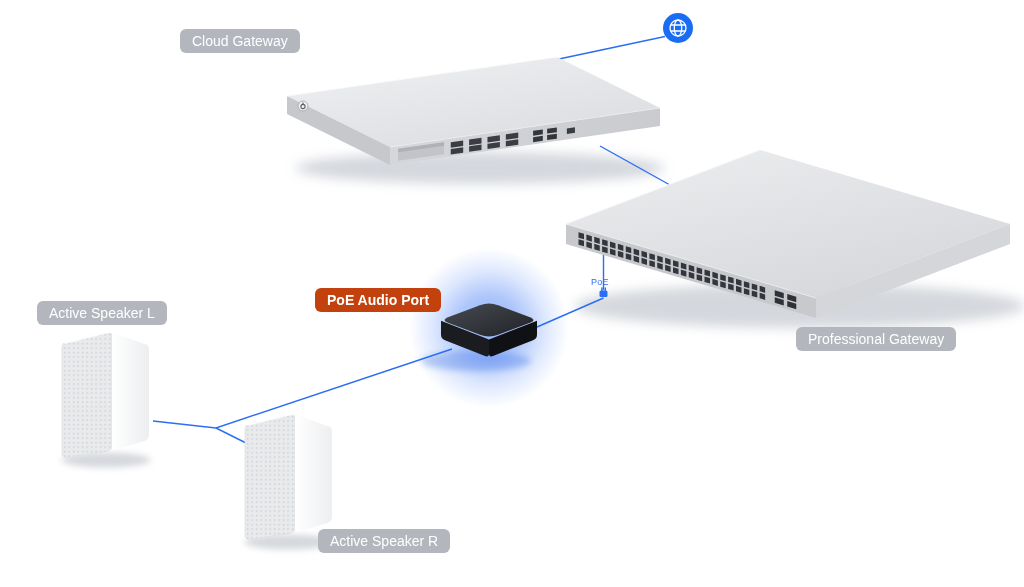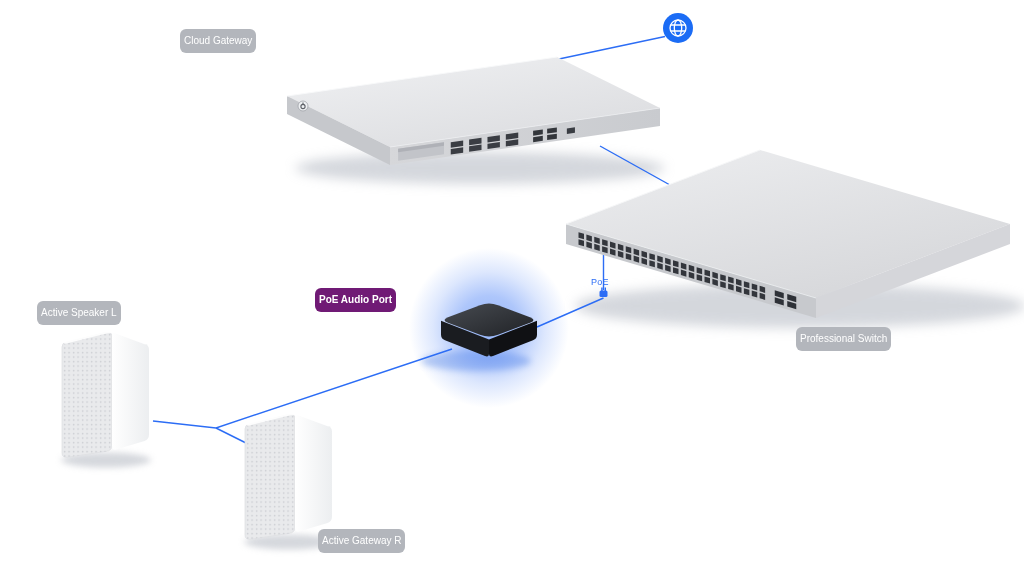--- a/index.html
+++ b/index.html
@@ -1,20 +1,20 @@
 <!DOCTYPE html>
 <html><head>
 <meta charset="utf-8">
 <style>
   html,body{margin:0;padding:0;background:#ffffff;}
   .stage{position:relative;width:1024px;height:587px;overflow:hidden;
          font-family:"Liberation Sans",sans-serif;background:#ffffff;}
-  .badge{position:absolute;padding:3px 4px;border-radius:6px;background:#b3b6bc;
-         color:#fff;font-size:10px;line-height:18px;white-space:nowrap;}
-  .badge.blue{background:#701a75;font-weight:700;}
+  .badge{position:absolute;padding:3px 12px;border-radius:6px;background:#b3b6bc;
+         color:#fff;font-size:14px;line-height:18px;white-space:nowrap;}
+  .badge.blue{background:#c2410c;font-weight:700;}
   .poe-mini{position:absolute;font-weight:normal;font-size:9px;line-height:10px;
             color:#2c6df5;letter-spacing:.2px;}
   svg{position:absolute;left:0;top:0;}
 </style>
 </head>
 <body>
 
 <div class="stage">
 
 <svg id="art" width="1024" height="587" viewBox="0 0 1024 587">
@@ -192,23 +192,23 @@
 
   <g fill="#2c6df5">
     <rect x="599.5" y="290.5" width="8" height="6.5" rx="1.5"></rect>
     <rect x="601.2" y="287.5" width="1.4" height="3.5"></rect>
     <rect x="604.6" y="287.5" width="1.4" height="3.5"></rect>
   </g>
 </svg>
 
 <div class="badge" style="left:180px;top:29px">Cloud Gateway</div>
 
-<div class="badge" style="left:796px;top:327px">Professional Switch</div>
+<div class="badge" style="left:796px;top:327px">Professional Gateway</div>
 
 <div class="badge" style="left:37px;top:301px">Active Speaker L</div>
 
-<div class="badge" style="left:318px;top:529px">Active Gateway R</div>
+<div class="badge" style="left:318px;top:529px">Active Speaker R</div>
 
 <div class="badge blue" style="left:315px;top:288px">PoE Audio Port</div>
 
 <div class="poe-mini" style="left:591px;top:277px">PoE</div>
 
 </div>
 
 </body></html>

